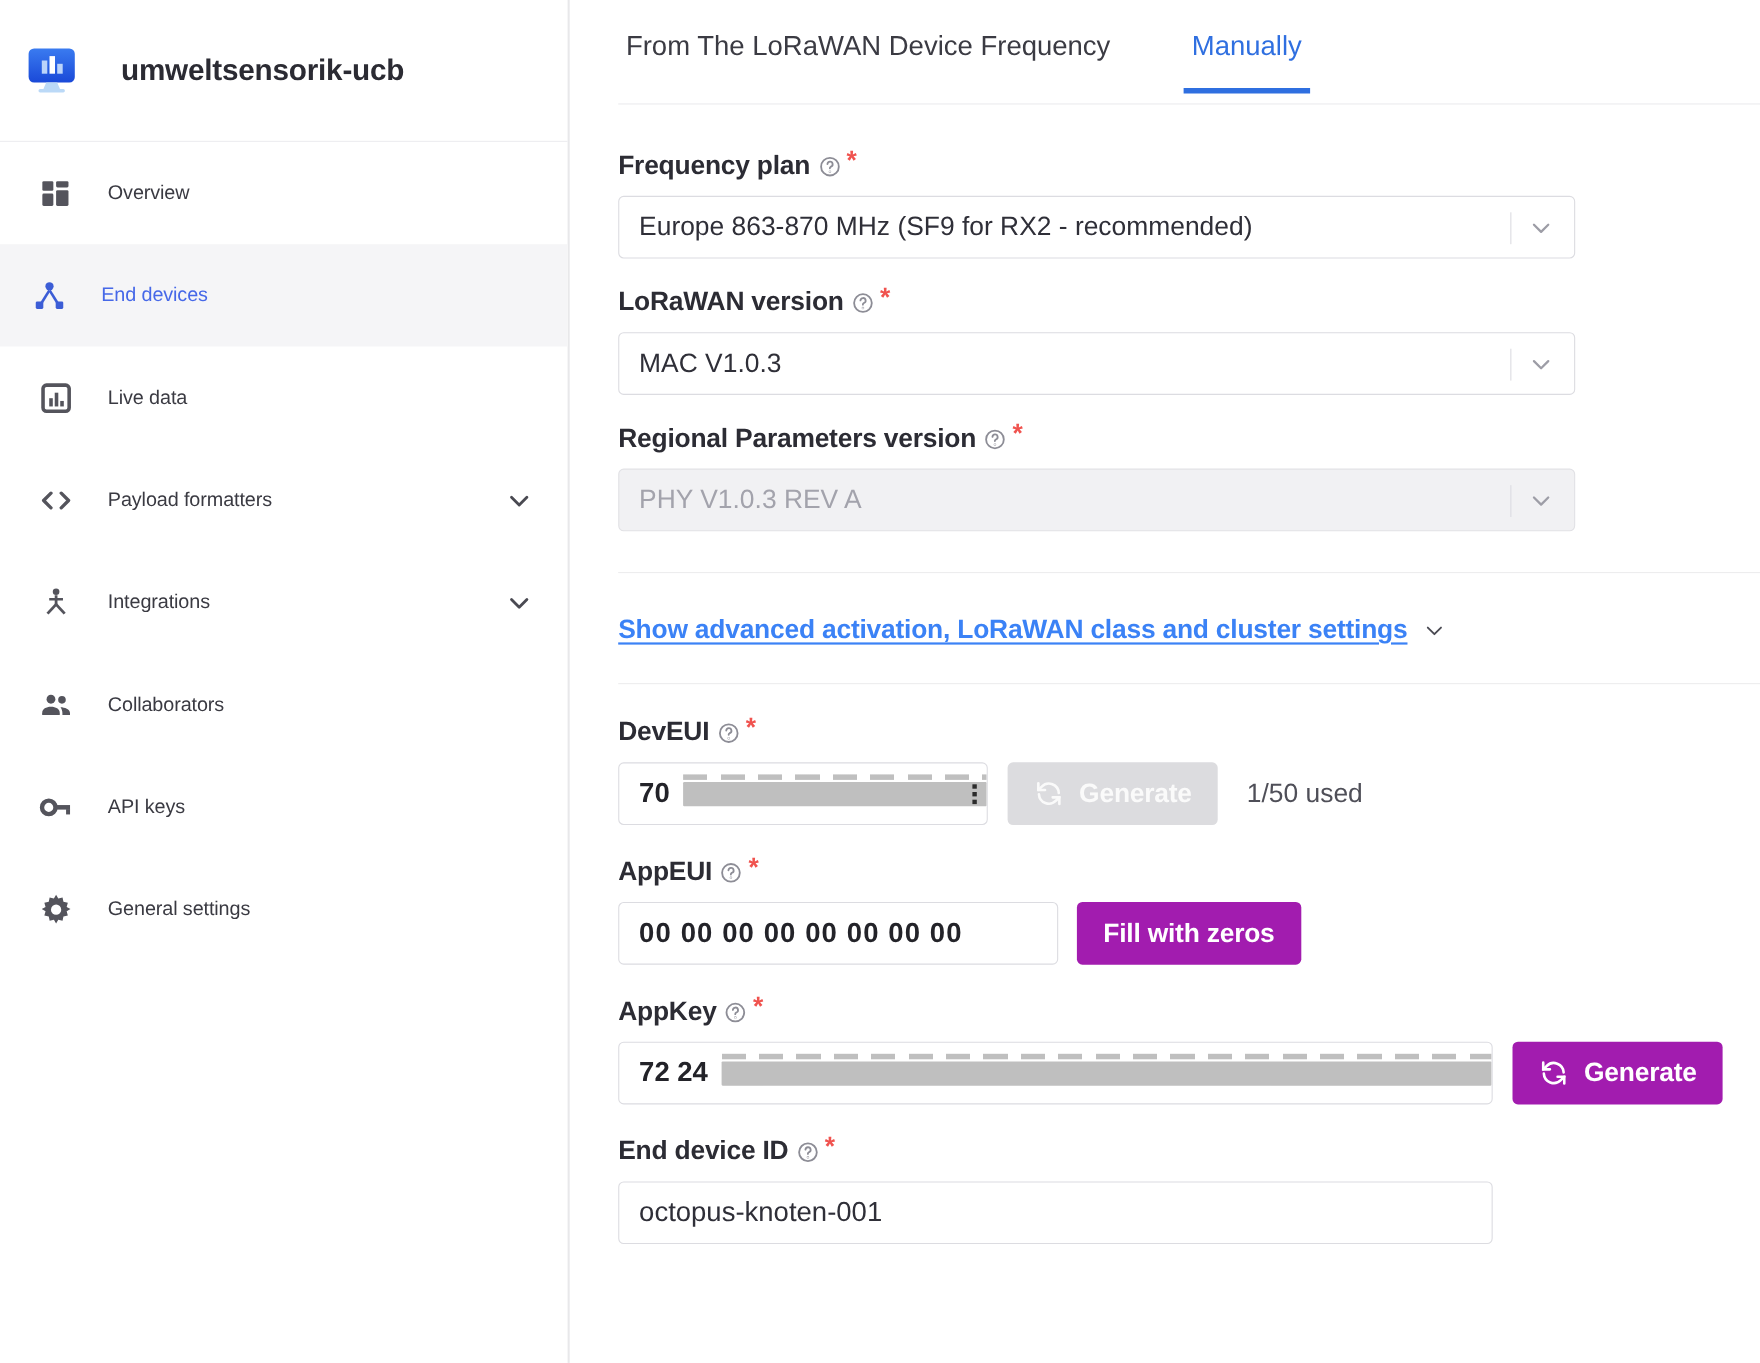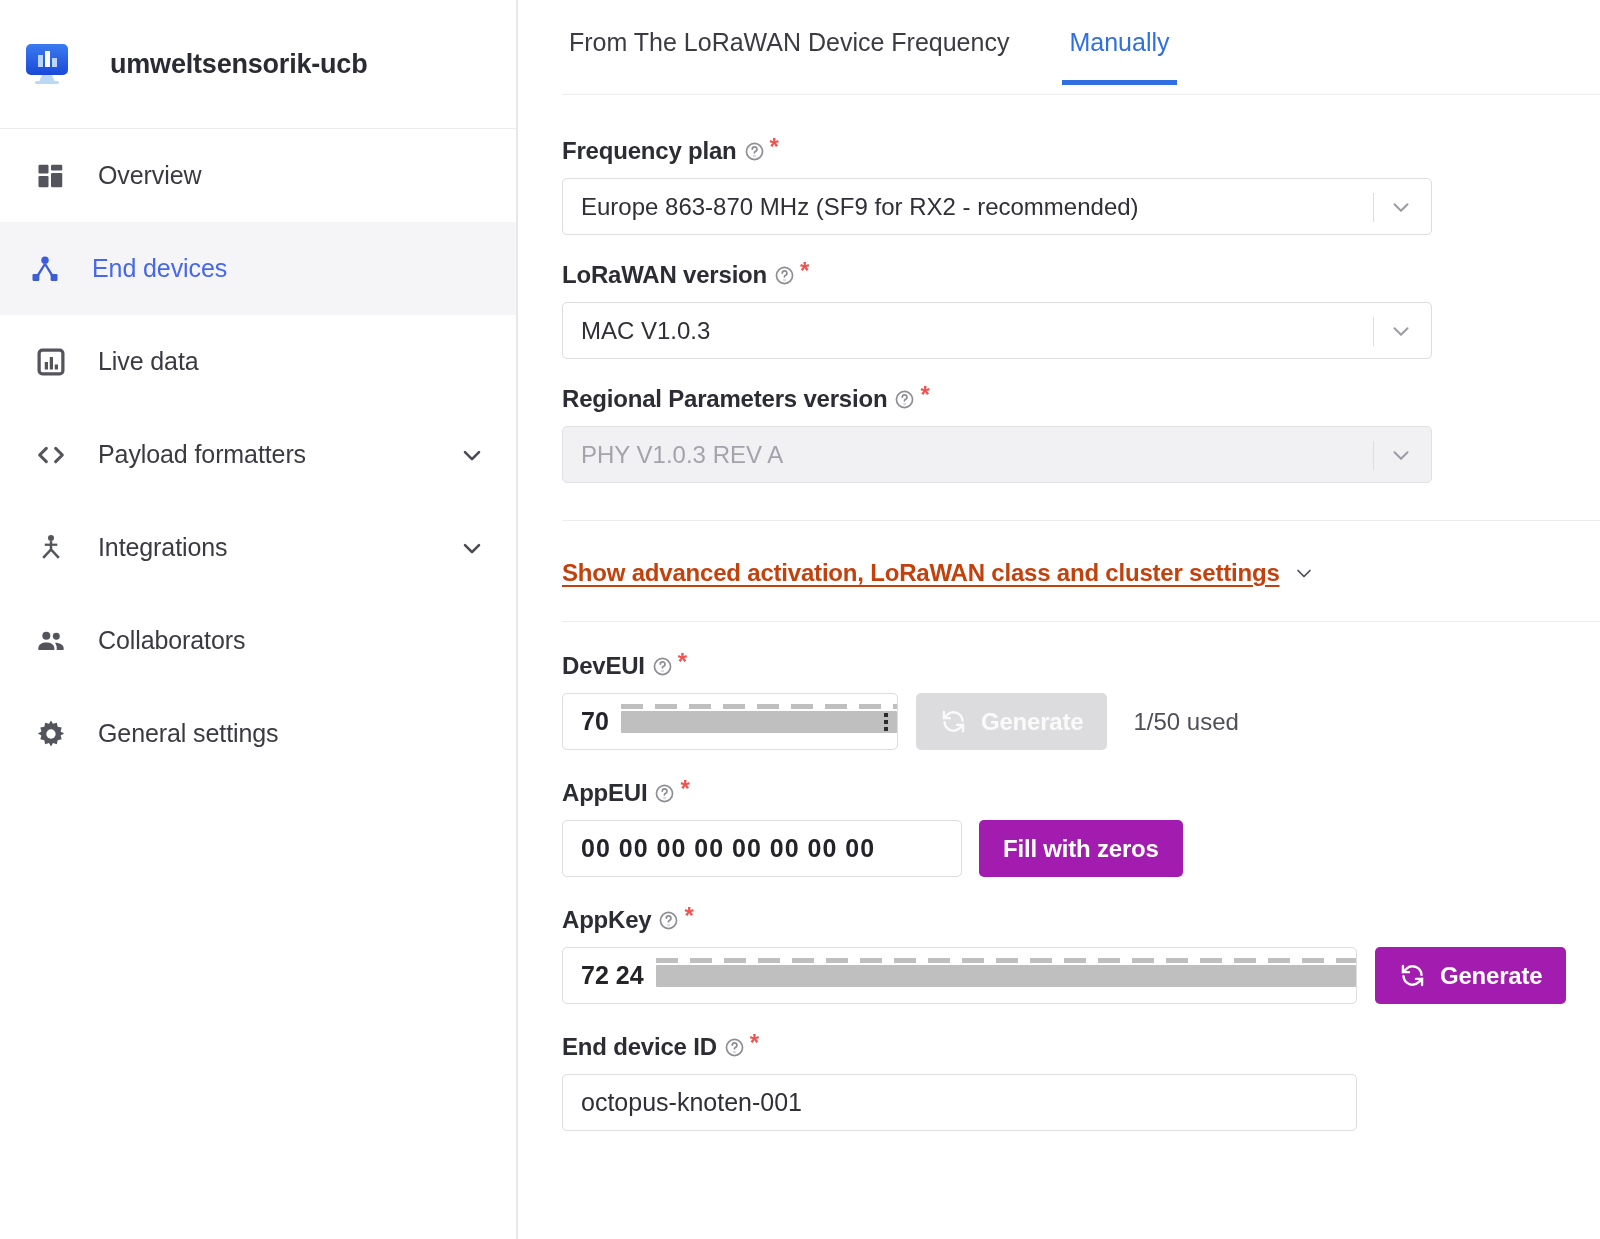--- a/index.html
+++ b/index.html
@@ -48,21 +48,21 @@
   }
   .nav-item.active { background: #f5f5f7; padding-left: 24px; }
   .nav-icon {
     width: 42px; flex: 0 0 42px;
     display: flex; align-items: center; justify-content: center;
     color: #54545c;
   }
   .nav-item.active .nav-icon { color: #3c5dd6; }
   .nav-label {
     margin-left: 26px;
-    font-size: 25px;
+    font-size: 18px;
     font-weight: 400;
     color: #3a3a42;
     letter-spacing: -0.1px;
   }
   .nav-item.active .nav-label { color: #4668e8; font-weight: 500; }
   .nav-chevron {
     margin-left: auto;
     color: #4a4a52;
     display: flex; align-items: center;
   }
@@ -91,21 +91,21 @@
     white-space: nowrap;
   }
   .tab.active { color: #2f6fe0; }
   .tab.active::after {
     content: "";
     position: absolute;
     left: 0; right: 0; bottom: -1px;
     height: 5px;
     background: #2f6fe0;
   }
-  .tab + .tab { margin-left: 46px; }
+  .tab + .tab { margin-left: 60px; }
 
   .form { padding-top: 42px; }
 
   .field { margin-bottom: 0; }
   .field-label {
     display: flex; align-items: center;
     font-size: 24px;
     font-weight: 700;
     color: #2c2c34;
     letter-spacing: -0.2px;
@@ -153,21 +153,21 @@
   }
 
   .divider {
     width: 1060px; height: 1px; background: #ededee;
   }
 
   .adv-link {
     display: inline-flex; align-items: center;
     font-size: 24px;
     font-weight: 600;
-    color: #c2410c;
+    color: #3b82f6;
     text-decoration: underline;
     text-underline-offset: 4px;
     cursor: pointer;
     letter-spacing: -0.2px;
   }
   .adv-caret { margin-left: 12px; color: #4b4b53; display: flex; }
 
   .input-row { display: flex; align-items: center; }
   .text-input {
     height: 57px;
@@ -334,20 +334,30 @@
           <svg width="32" height="32" viewBox="0 0 24 24" fill="currentColor">
             <circle cx="8.5" cy="8" r="3"></circle>
             <circle cx="16" cy="8.4" r="2.6"></circle>
             <path d="M2.5 17.5c0-2.8 2.7-4.3 6-4.3s6 1.5 6 4.3v1.3h-12z"></path>
             <path d="M15 13.4c2.8 0.1 6.5 1.1 6.5 4.1v1.3h-5.2v-1.3c0-1.7-0.5-3-1.3-4.1z"></path>
           </svg>
         </span>
         <span class="nav-label">Collaborators</span>
       </div>
 
+      <div class="nav-item">
+        <span class="nav-icon">
+          <svg width="32" height="32" viewBox="0 0 24 24" fill="currentColor">
+            <circle cx="7" cy="12" r="4.6" fill="none" stroke="currentColor" stroke-width="3"></circle>
+            <rect x="10.5" y="10.4" width="11" height="3.1"></rect>
+            <rect x="18.8" y="13.2" width="2.7" height="3.6"></rect>
+          </svg>
+        </span>
+        <span class="nav-label">API keys</span>
+      </div>
 
       <div class="nav-item">
         <span class="nav-icon">
           <svg width="32" height="32" viewBox="0 0 24 24" fill="currentColor">
             <path d="M12 1.8l1.5 2.6 2.9-0.8 0.6 3 3 0.6-0.8 2.9 2.6 1.5-2.6 1.5 0.8 2.9-3 0.6-0.6 3-2.9-0.8-1.5 2.6-1.5-2.6-2.9 0.8-0.6-3-3-0.6 0.8-2.9-2.6-1.5 2.6-1.5-0.8-2.9 3-0.6 0.6-3 2.9 0.8z"></path>
             <circle cx="12" cy="12" r="3.5" fill="#ffffff"></circle>
           </svg>
         </span>
         <span class="nav-label">General settings</span>
       </div>

